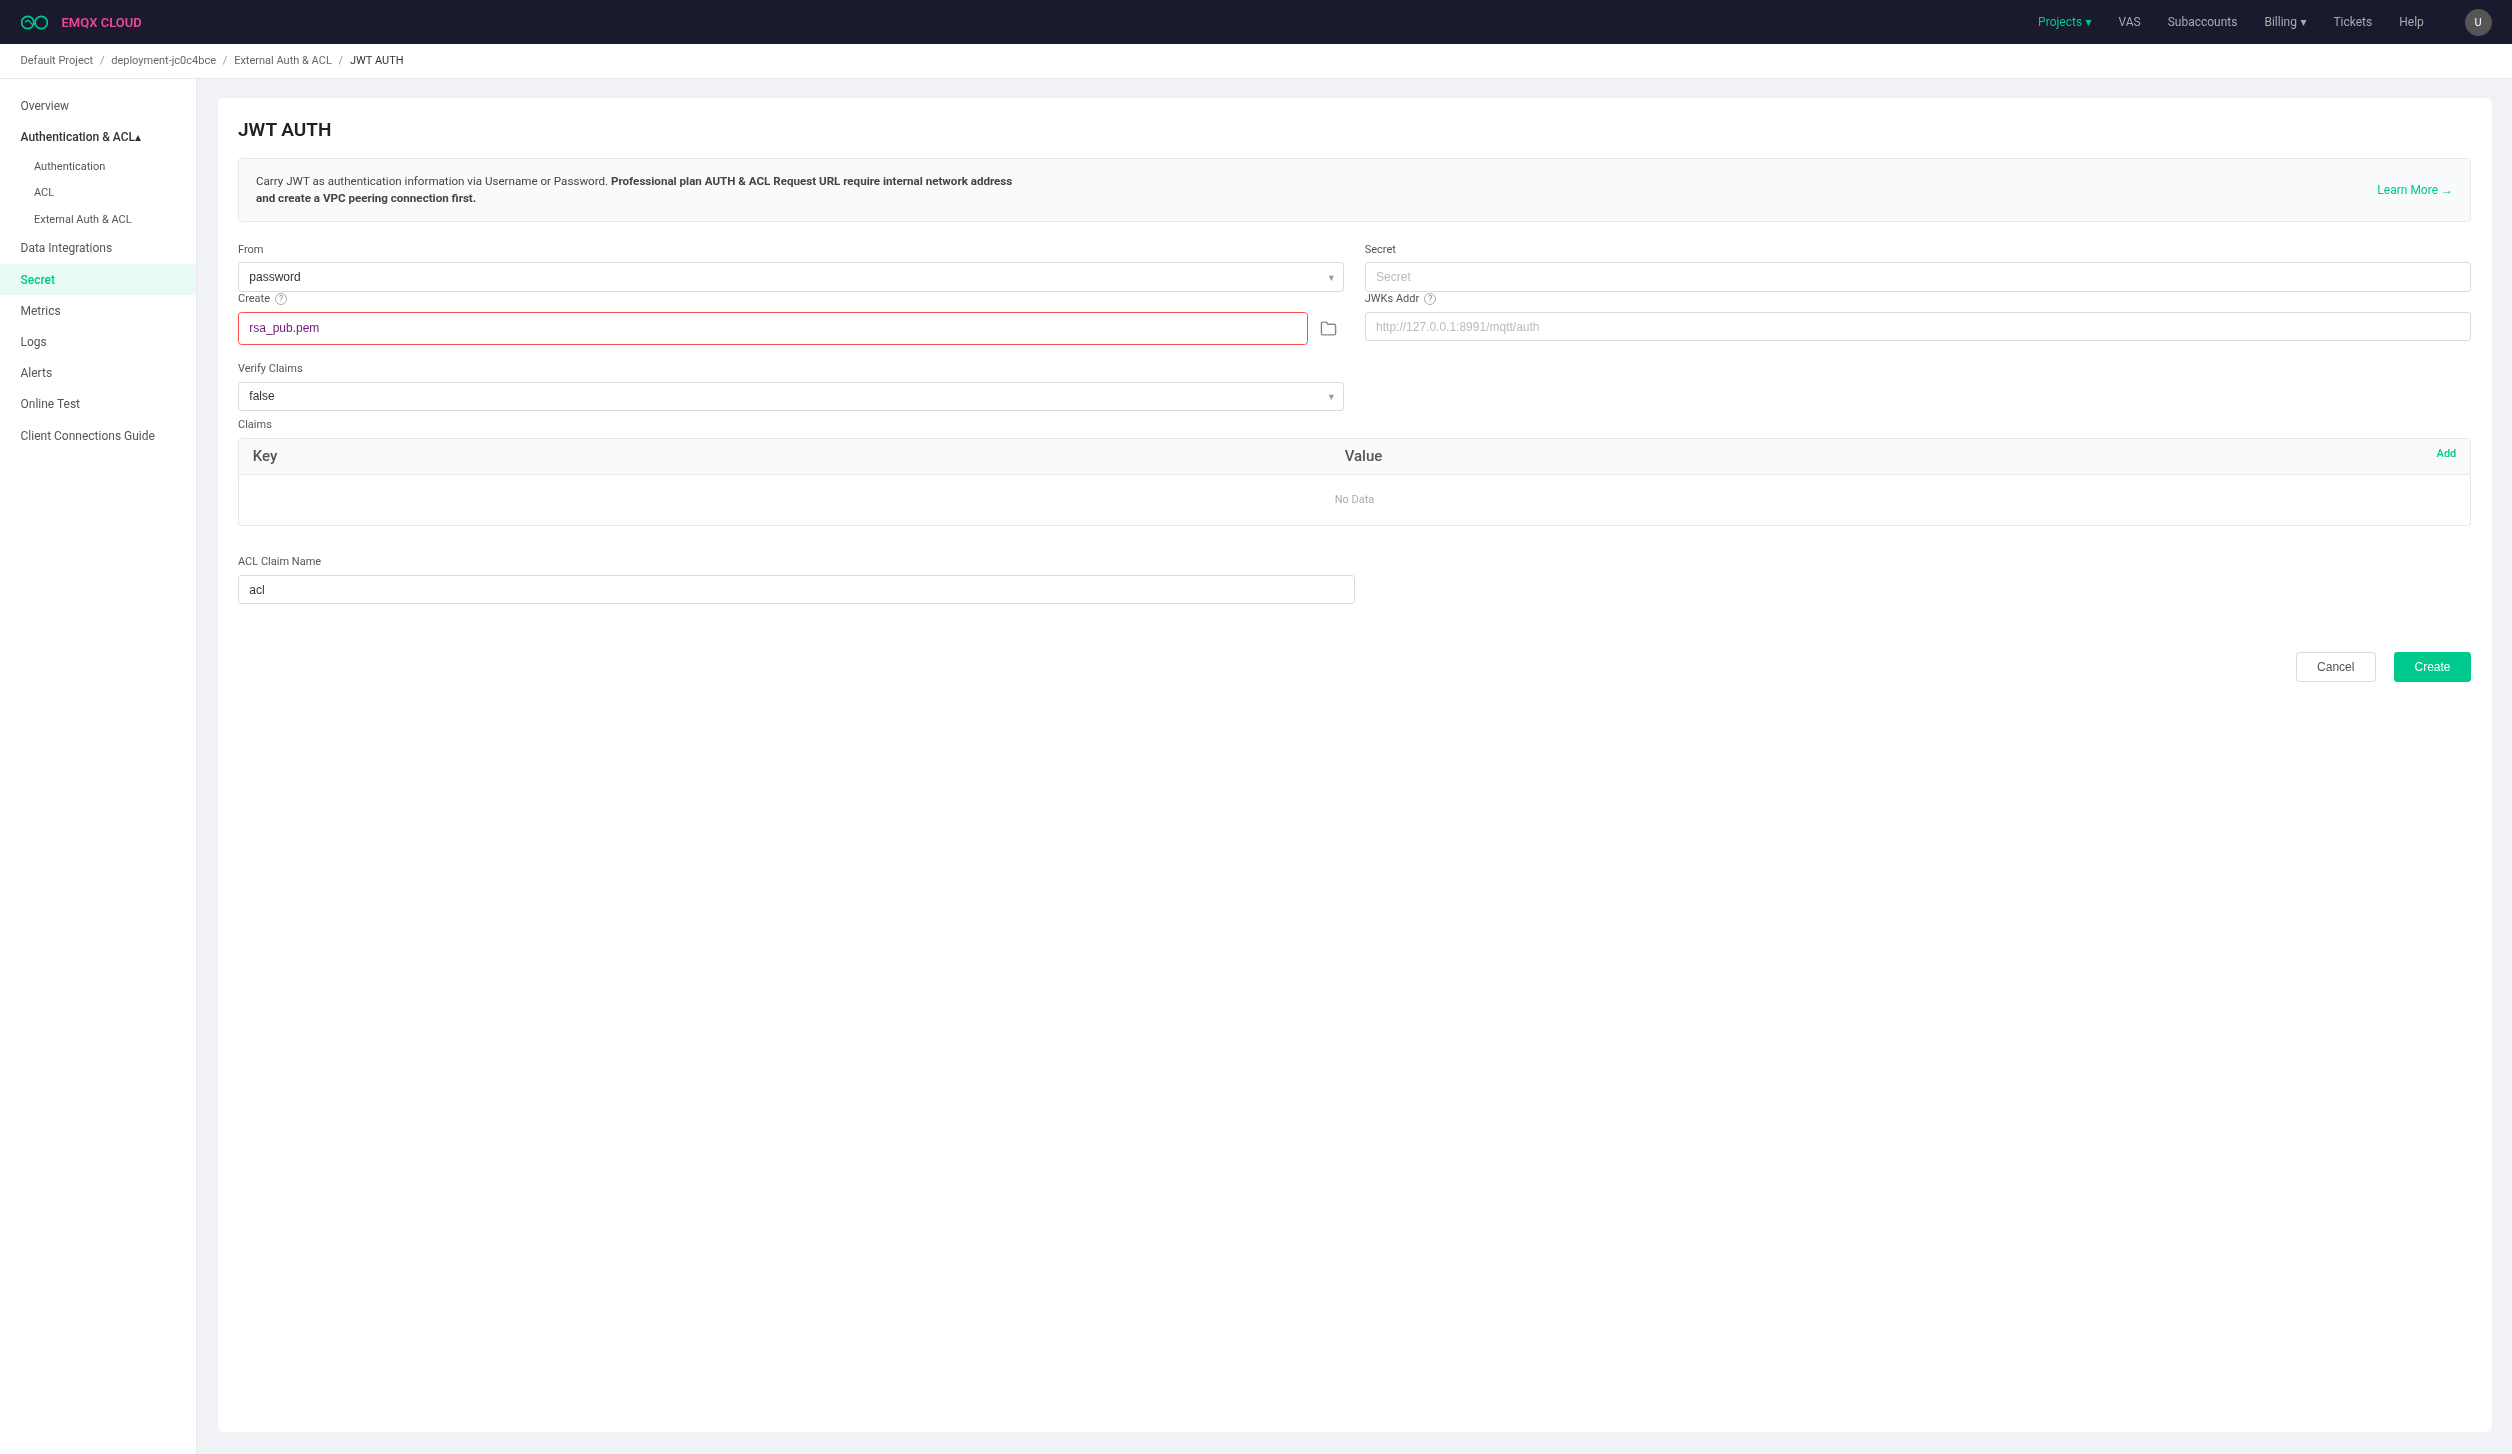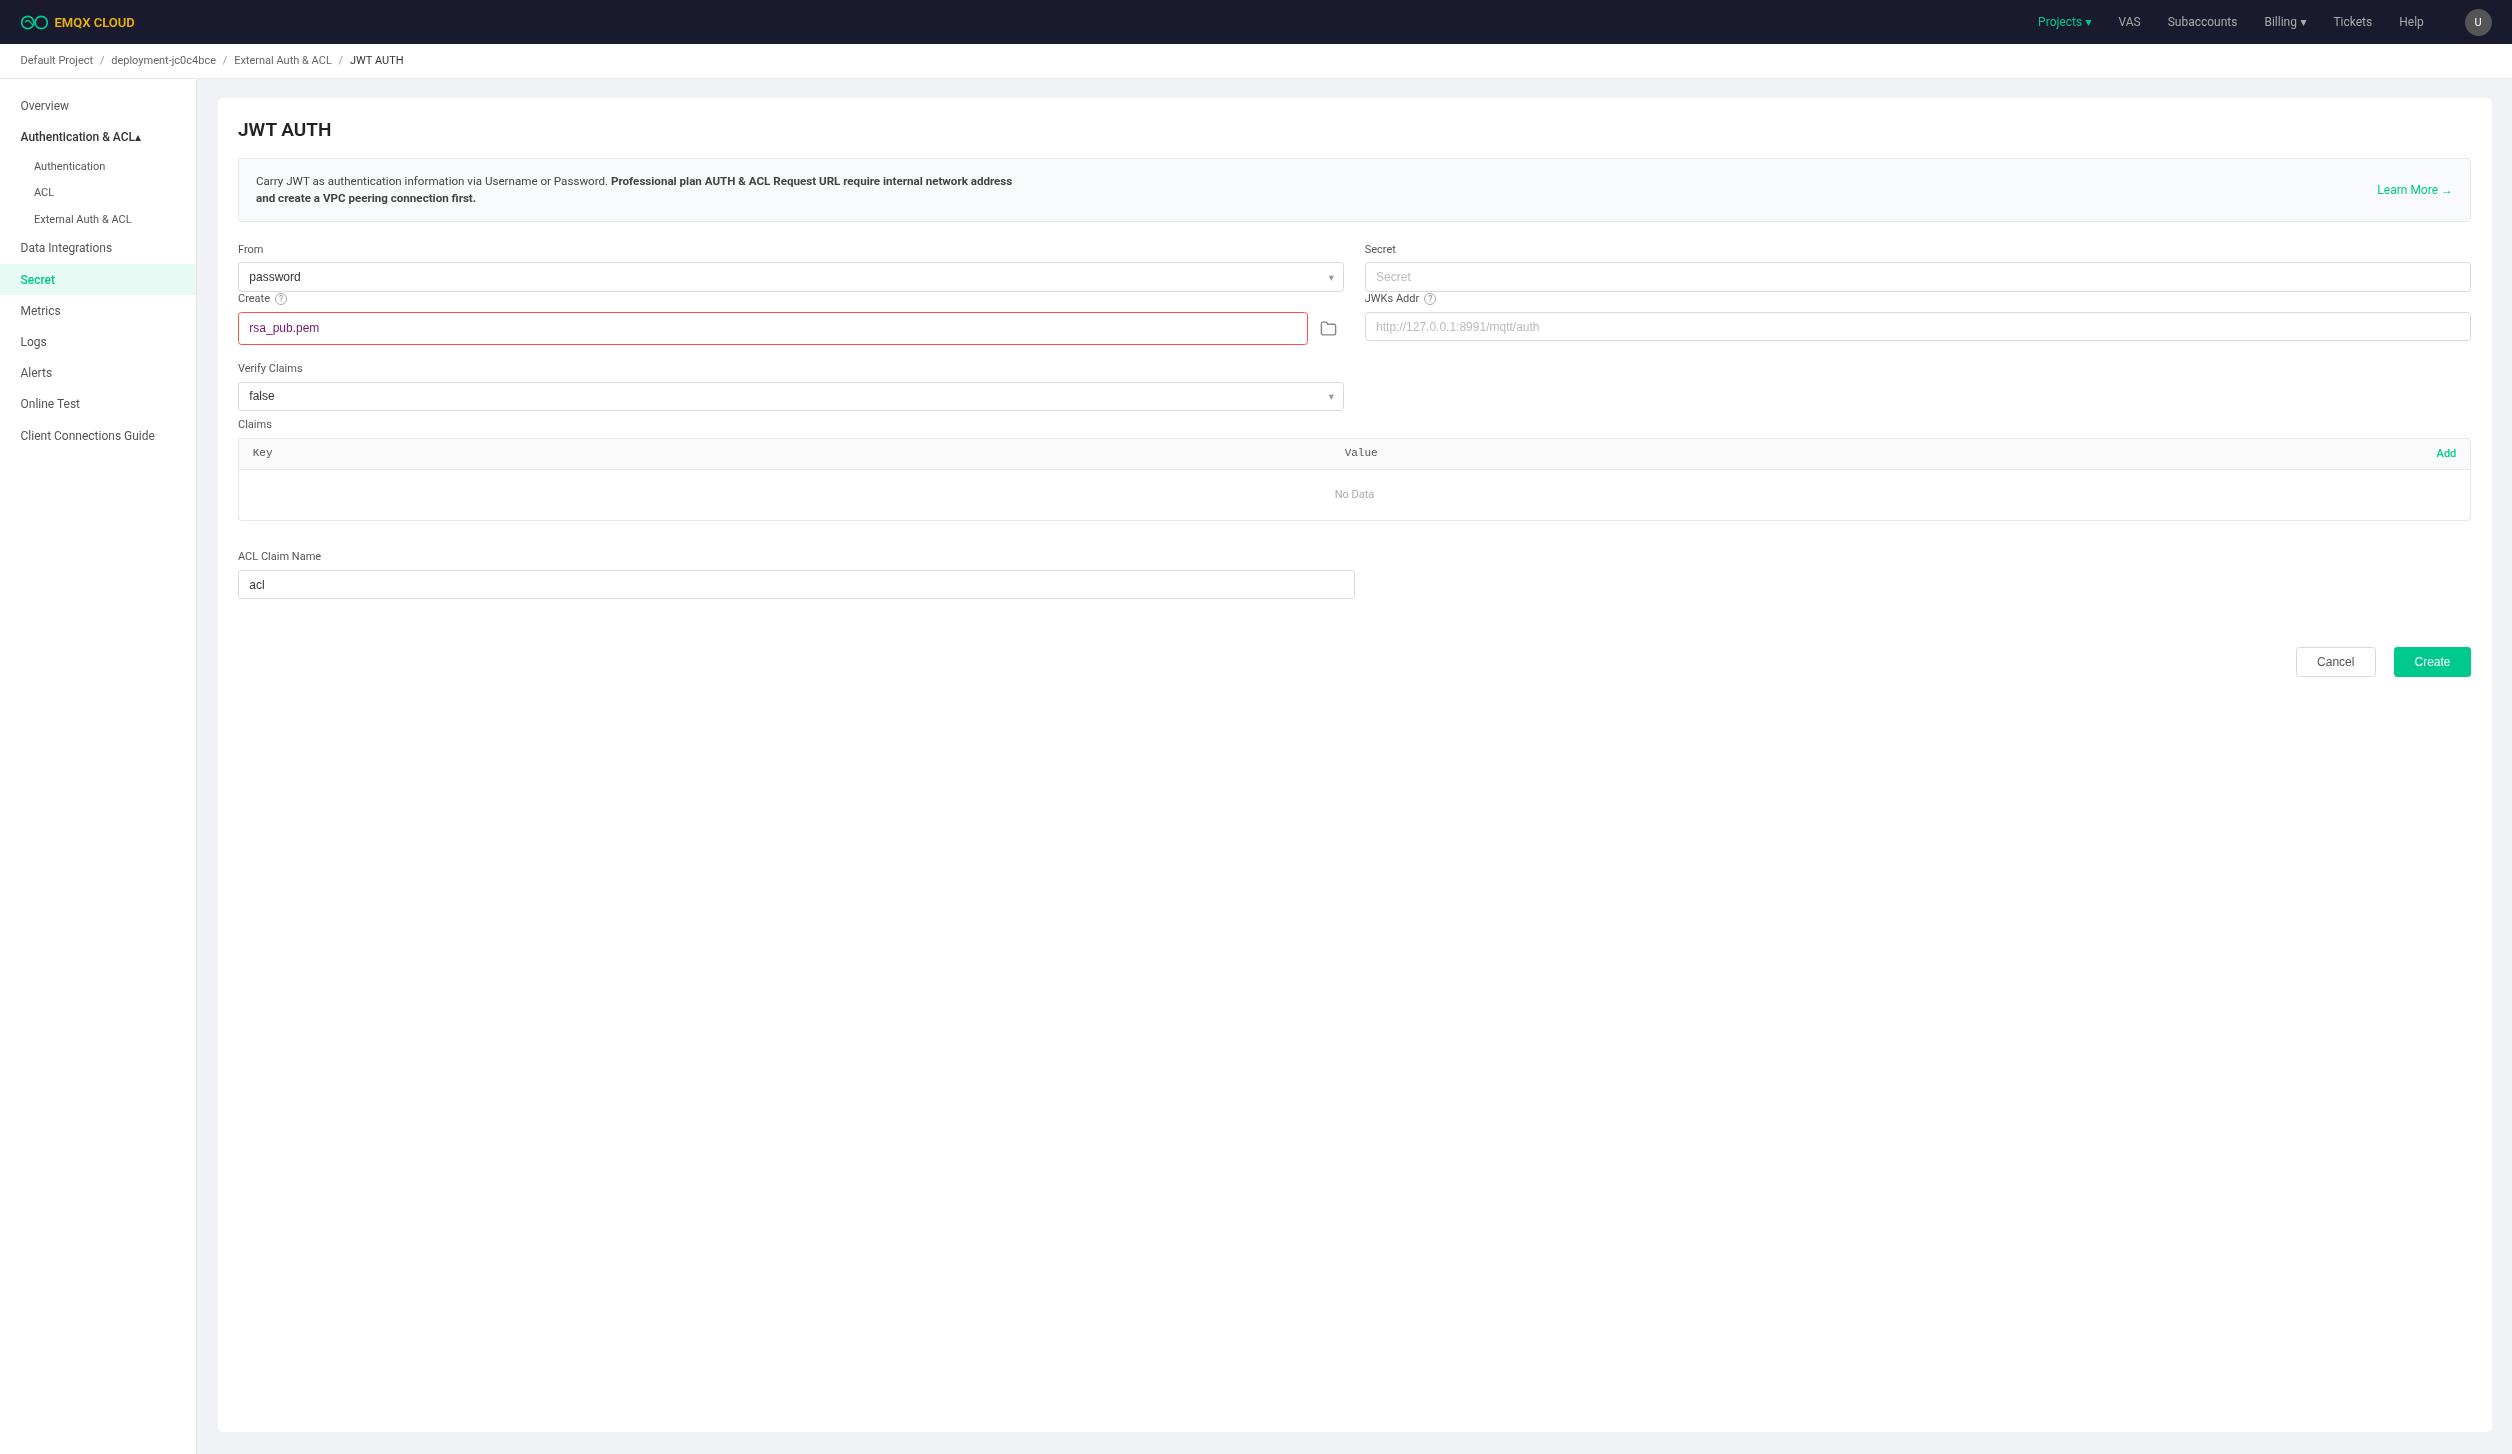--- a/index.html
+++ b/index.html
@@ -12,22 +12,22 @@
       align-items: center;
       padding: 0 20.5px;
       height: 44px;
       position: fixed;
       top: 0; left: 0; right: 0;
       z-index: 100;
     }
     .navbar-logo {
       display: flex;
       align-items: center;
-      gap: 7px;
-      color: #eab308;
+      gap: 14px;
+      color: #ec4899;
       font-weight: 600;
       font-size: 13px;
       margin-right: auto;
     }
     .logo-icon {
       width: 27px;
       height: 17px;
     }
     .navbar-links {
       display: flex;
@@ -263,24 +263,23 @@
     .claims-section { margin-top: 6.8px; }
     .claims-header {
       display: grid;
       grid-template-columns: 1fr 1fr auto;
       background: #fafafa;
       border: 0.9px solid #e8e8e8;
       border-radius: 3.4px 3.4px 0 0;
     }
     .claims-header-cell {
       padding: 8.6px 13.7px;
-      font-size: 11px;
+      font-size: 15px;
       font-weight: 500;
       color: #555;
-      font-family: Liberation Mono, monospace;
     }
     .claims-header-add {
       padding: 8.6px 13.7px;
       color: #00c98d;
       cursor: pointer;
       font-size: 11px;
       font-weight: 500;
       text-align: right;
     }
     .claims-body {

